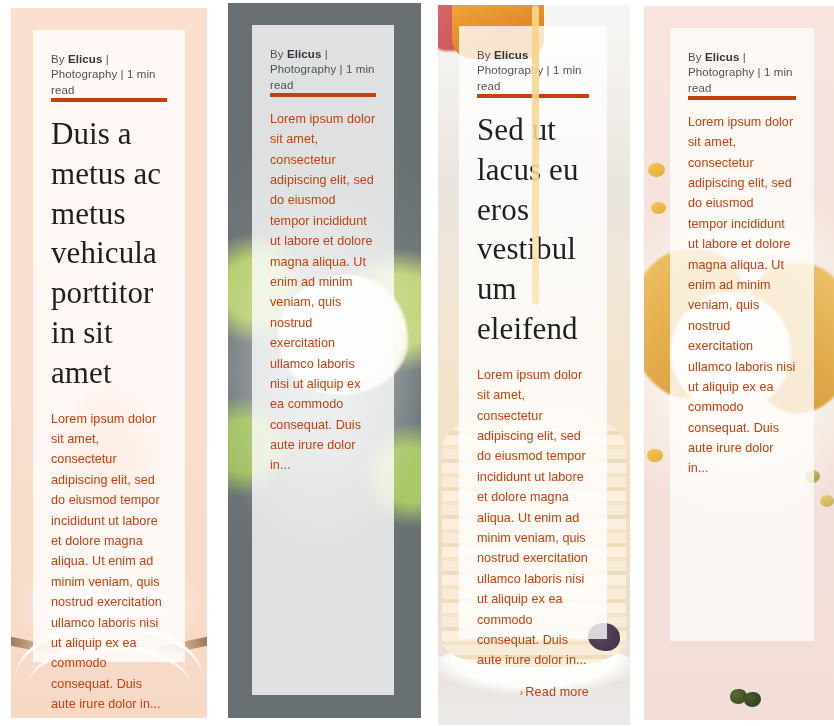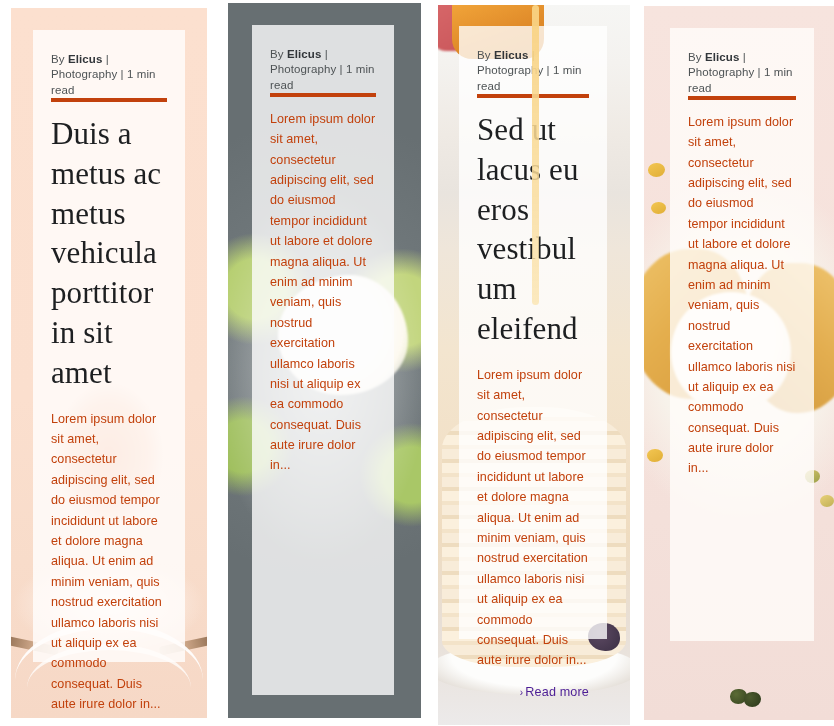--- a/index.html
+++ b/index.html
@@ -54,21 +54,21 @@
   .excerpt {
     font-size: 12.6px;
     line-height: 1.62;
     color: #c2410c;
     letter-spacing: .05px;
     margin-bottom: 14px;
   }
   .readmore {
     align-self: flex-end;
     font-size: 12.6px;
-    color: #4c1d95;
+    color: #c2410c;
     text-decoration: none;
     letter-spacing: .15px;
     white-space: nowrap;
   }
   .readmore .chev { font-size: 10px; margin-right: 2px; }
 
   
   #card1 { width: 196px; height: 710px; margin-left: 11px; margin-top: 8px; }
   #card1 .card-bg {
     background:

